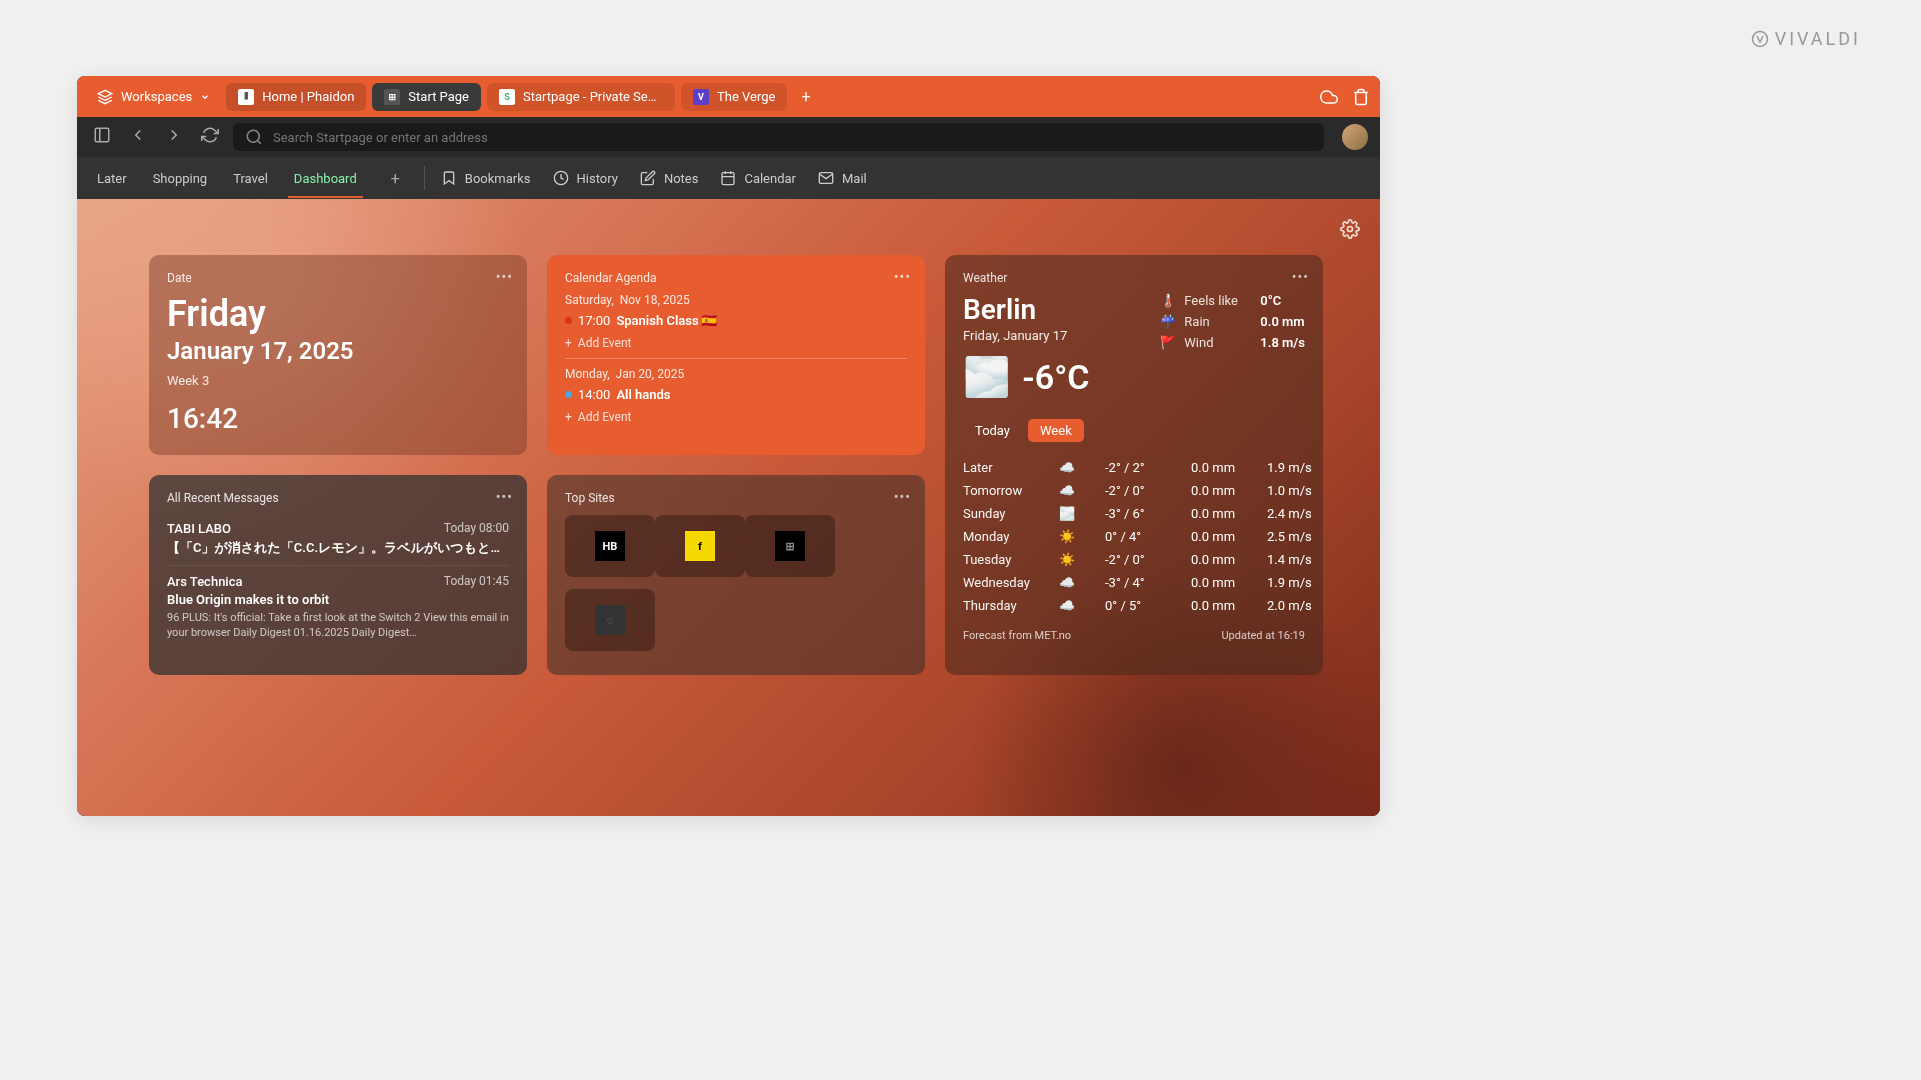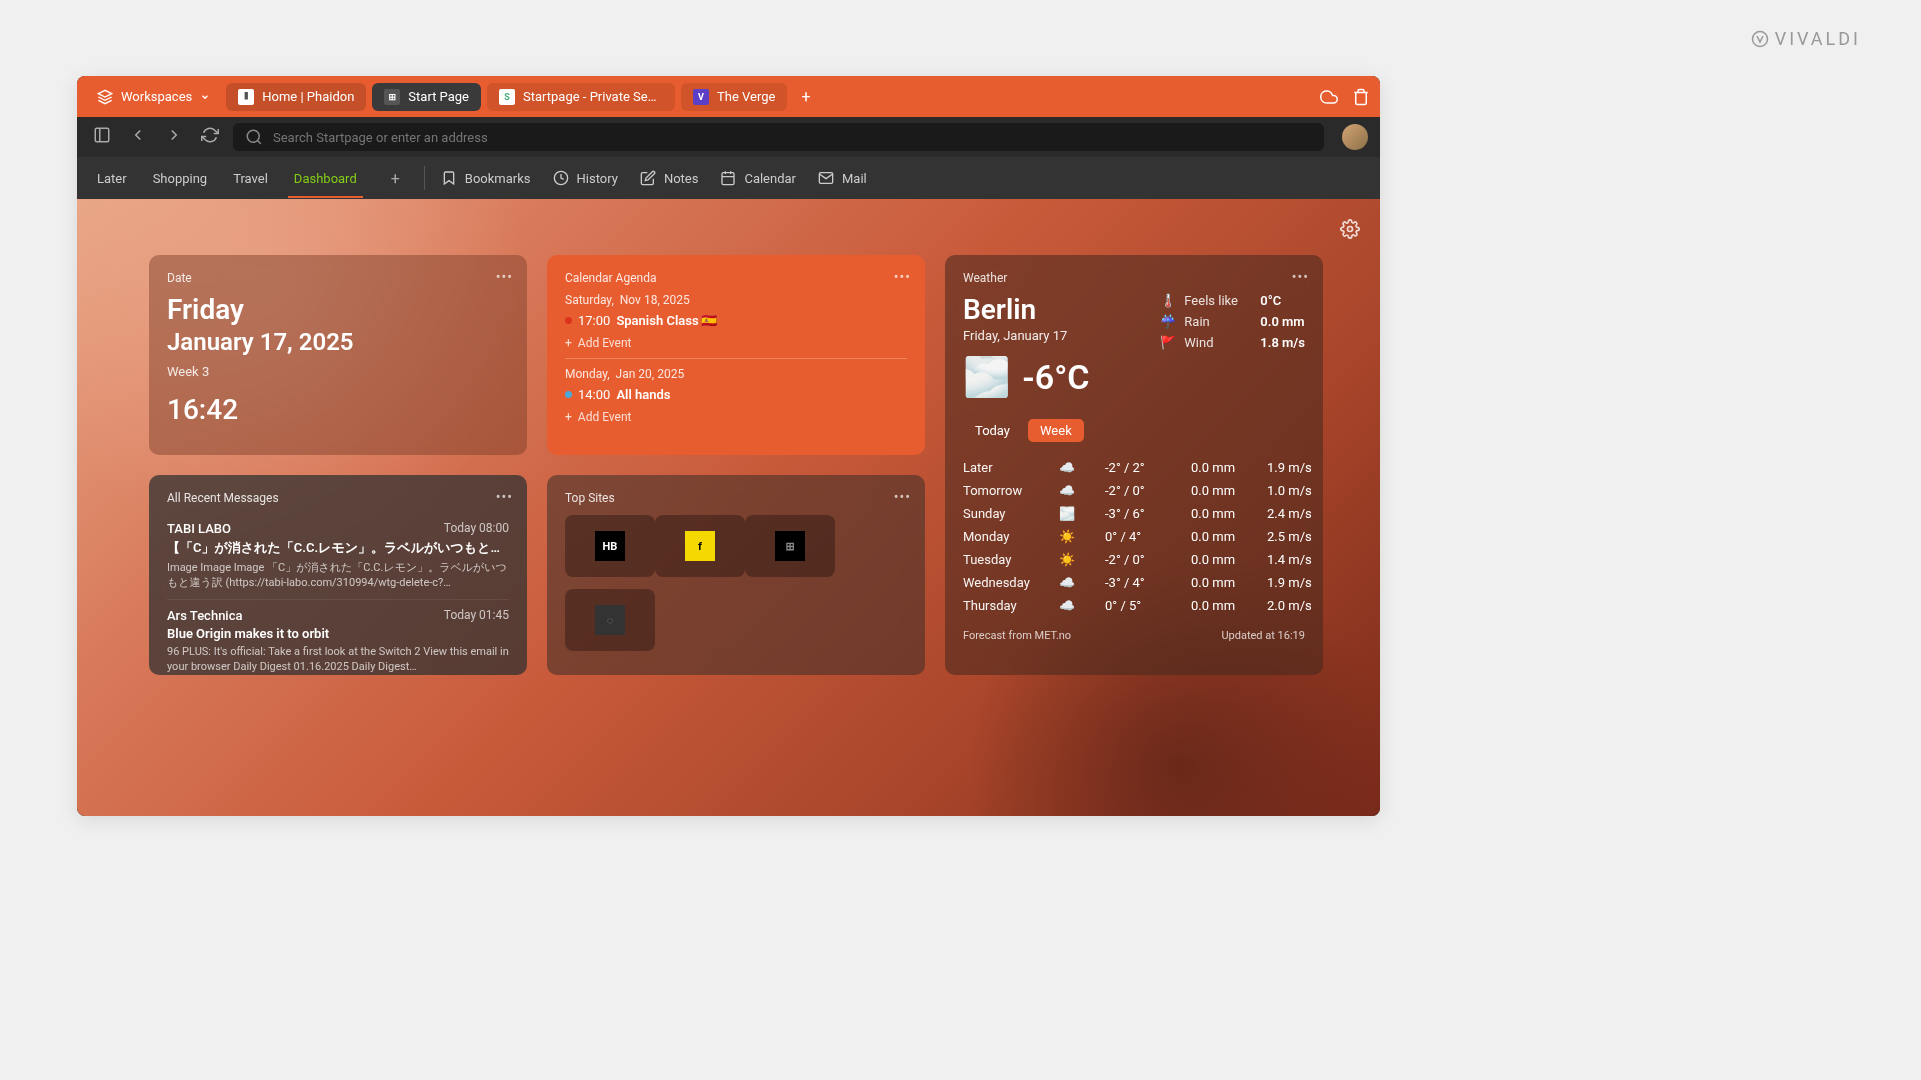--- a/index.html
+++ b/index.html
@@ -20,38 +20,38 @@
 .tabbar-right svg { width:18px; height:18px; cursor:pointer; }
 .addrbar { background:#2a2a2a; height:40px; display:flex; align-items:center; padding:0 12px; gap:10px; }
 .addrbar svg { width:18px; height:18px; color:#aaa; cursor:pointer; }
 .nav-btn { padding:4px; cursor:pointer; }
 .search-field { flex:1; background:#1a1a1a; border-radius:6px; height:28px; display:flex; align-items:center; padding:0 12px; gap:10px; }
 .search-field input { flex:1; background:none; border:none; outline:none; color:#ccc; font-size:13px; }
 .avatar { width:26px; height:26px; border-radius:50%; background:linear-gradient(135deg,#d4a574,#8b6f47); margin-left:8px; }
 .menubar { background:#333; height:42px; display:flex; align-items:center; padding:0 20px; gap:0; }
 .menu-left { display:flex; gap:26px; align-items:center; }
 .menu-item { color:#ccc; font-size:13px; cursor:pointer; padding:12px 0; position:relative; }
-.menu-item.active { color:#84cc16; }
+.menu-item.active { color:#86efac; }
 .menu-item.active::after { content:''; position:absolute; bottom:0; left:-6px; right:-6px; height:2px; background:#e85d2f; }
 .menu-add { color:#aaa; font-size:16px; padding:0 8px; cursor:pointer; }
 .menu-divider { width:1px; height:24px; background:#555; margin:0 16px; }
 .menu-right { display:flex; gap:22px; align-items:center; }
 .menu-icon-item { display:flex; align-items:center; gap:8px; color:#ccc; font-size:13px; cursor:pointer; }
 .menu-icon-item svg { width:16px; height:16px; }
 .content { height:617px; position:relative; background:linear-gradient(135deg,#e8a585 0%,#d87a5a 25%,#c85a3a 50%,#a8452a 75%,#7a2a1a 100%); overflow:hidden; }
 .content::before { content:''; position:absolute; width:600px; height:600px; border-radius:50%; background:radial-gradient(circle,rgba(255,200,180,0.3),transparent 60%); top:-200px; left:-100px; }
 .content::after { content:''; position:absolute; width:500px; height:500px; border-radius:50%; background:radial-gradient(circle,rgba(80,30,20,0.6),transparent 60%); bottom:-200px; right:-50px; }
 .settings-icon { position:absolute; top:20px; right:20px; color:rgba(255,255,255,0.8); cursor:pointer; z-index:10; }
 .settings-icon svg { width:20px; height:20px; }
 .dashboard { position:absolute; top:56px; left:72px; right:72px; display:grid; grid-template-columns:378px 378px 378px; gap:20px; z-index:5; }
 .widget { border-radius:10px; padding:16px 18px; color:#fff; position:relative; }
 .widget-title { font-size:12px; opacity:0.85; margin-bottom:8px; }
 .widget-menu { position:absolute; top:14px; right:14px; color:rgba(255,255,255,0.7); cursor:pointer; font-size:14px; letter-spacing:1px; }
 .w-date { background:rgba(120,60,40,0.45); backdrop-filter:blur(10px); height:200px; }
-.w-date .day { font-size:28px; font-weight:600; margin-top:4px; }
+.w-date .day { font-size:36px; font-weight:600; margin-top:4px; }
 .w-date .fulldate { font-size:24px; font-weight:600; margin-top:2px; }
 .w-date .week { font-size:13px; opacity:0.85; margin-top:8px; }
 .w-date .time { font-size:28px; font-weight:500; margin-top:14px; }
 .w-cal { background:#e85d2f; height:200px; }
 .w-cal .cal-date { font-size:12px; opacity:0.85; margin-top:4px; }
 .w-cal .cal-date span:first-child { margin-right:6px; }
 .w-cal .event { display:flex; align-items:center; gap:6px; font-size:13px; margin-top:6px; }
 .w-cal .event-dot { width:7px; height:7px; border-radius:50%; }
 .w-cal .event-time { font-weight:400; }
 .w-cal .event-title { font-weight:600; }
@@ -351,21 +351,20 @@
       <div class="widget w-msgs">
         <div class="widget-title">All Recent Messages</div>
         <div class="widget-menu">•••</div>
         <div id="msgs-body">
             <div class="msg-item">
               <div class="msg-head">
                 <span class="msg-from">TABI LABO</span>
                 <span class="msg-time">Today 08:00</span>
               </div>
               <div class="msg-subj">【「C」が消された「C.C.レモン」。ラベルがいつもと違う…</div>
-              <div class="msg-body">Image Image Image 「C」が消された「C.C.レモン」。ラベルがいつもと違う訳 (https://tabi-labo.com/310994/wtg-delete-c?…</div>
             </div>
             <div class="msg-item">
               <div class="msg-head">
                 <span class="msg-from">Ars Technica</span>
                 <span class="msg-time">Today 01:45</span>
               </div>
               <div class="msg-subj">Blue Origin makes it to orbit</div>
               <div class="msg-body">96 PLUS: It's official: Take a first look at the Switch 2 View this email in your browser Daily Digest 01.16.2025 Daily Digest…</div>
             </div>
           </div>

